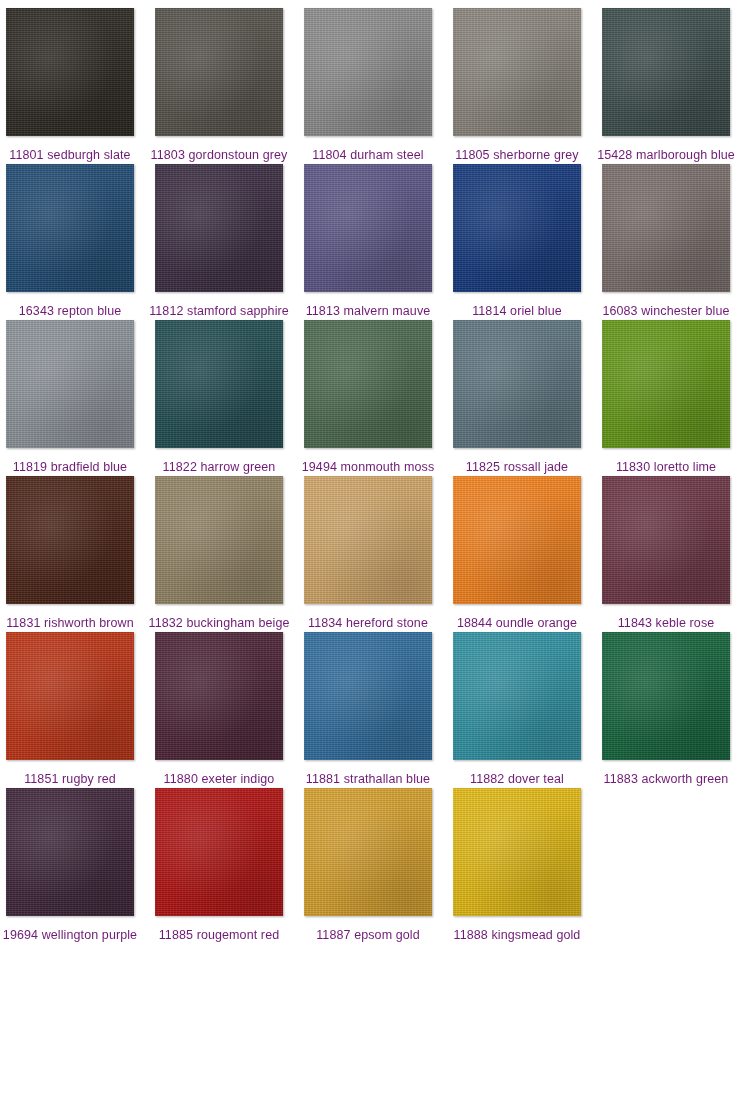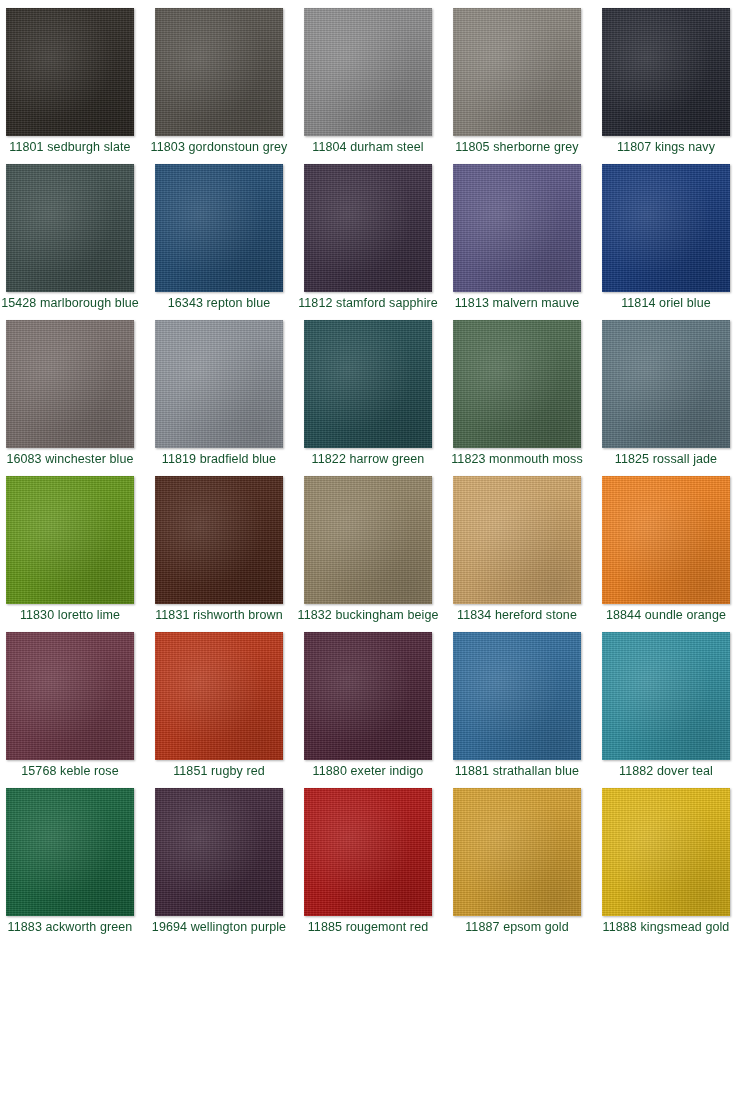--- a/index.html
+++ b/index.html
@@ -73,24 +73,24 @@
     position: absolute;
     inset: 0;
     background-image:
       radial-gradient(ellipse at 35% 40%, rgba(255,255,255,0.10) 0%, rgba(255,255,255,0.0) 55%),
       radial-gradient(ellipse at 80% 85%, rgba(0,0,0,0.12) 0%, rgba(0,0,0,0.0) 60%),
       linear-gradient(160deg, rgba(255,255,255,0.05) 0%, rgba(0,0,0,0.07) 100%);
     pointer-events: none;
   }
 
   .swatch-label {
-    margin-top: 4px;
+    margin-top: 12px;
     font-size: 12.5px;
     line-height: 14px;
-    color: #14532d;
+    color: #701a75;
     text-align: left;
     white-space: nowrap;
     letter-spacing: 0.1px;
   }
 </style>
 </head>
 <body>
 
 <main id="swatch-grid">
     <div class="swatch-cell">
@@ -103,24 +103,20 @@
     </div>
     <div class="swatch-cell">
       <div class="swatch-chip" style="background-color: rgb(141, 141, 142);"></div>
       <div class="swatch-label">11804 durham steel</div>
     </div>
     <div class="swatch-cell">
       <div class="swatch-chip" style="background-color: rgb(139, 134, 125);"></div>
       <div class="swatch-label">11805 sherborne grey</div>
     </div>
     <div class="swatch-cell">
-      <div class="swatch-chip" style="background-color: rgb(34, 37, 47);"></div>
-      <div class="swatch-label">11807 kings navy</div>
-    </div>
-    <div class="swatch-cell">
       <div class="swatch-chip" style="background-color: rgb(59, 76, 74);"></div>
       <div class="swatch-label">15428 marlborough blue</div>
     </div>
     <div class="swatch-cell">
       <div class="swatch-chip" style="background-color: rgb(29, 74, 115);"></div>
       <div class="swatch-label">16343 repton blue</div>
     </div>
     <div class="swatch-cell">
       <div class="swatch-chip" style="background-color: rgb(57, 43, 64);"></div>
       <div class="swatch-label">11812 stamford sapphire</div>
@@ -140,21 +136,21 @@
     <div class="swatch-cell">
       <div class="swatch-chip" style="background-color: rgb(142, 148, 156);"></div>
       <div class="swatch-label">11819 bradfield blue</div>
     </div>
     <div class="swatch-cell">
       <div class="swatch-chip" style="background-color: rgb(31, 76, 81);"></div>
       <div class="swatch-label">11822 harrow green</div>
     </div>
     <div class="swatch-cell">
       <div class="swatch-chip" style="background-color: rgb(75, 106, 77);"></div>
-      <div class="swatch-label">11823 monmouth moss</div>
+      <div class="swatch-label">19494 monmouth moss</div>
     </div>
     <div class="swatch-cell">
       <div class="swatch-chip" style="background-color: rgb(93, 117, 128);"></div>
       <div class="swatch-label">11825 rossall jade</div>
     </div>
     <div class="swatch-cell">
       <div class="swatch-chip" style="background-color: rgb(100, 154, 20);"></div>
       <div class="swatch-label">11830 loretto lime</div>
     </div>
     <div class="swatch-cell">
@@ -168,21 +164,21 @@
     <div class="swatch-cell">
       <div class="swatch-chip" style="background-color: rgb(211, 168, 104);"></div>
       <div class="swatch-label">11834 hereford stone</div>
     </div>
     <div class="swatch-cell">
       <div class="swatch-chip" style="background-color: rgb(248, 131, 28);"></div>
       <div class="swatch-label">18844 oundle orange</div>
     </div>
     <div class="swatch-cell">
       <div class="swatch-chip" style="background-color: rgb(109, 52, 68);"></div>
-      <div class="swatch-label">15768 keble rose</div>
+      <div class="swatch-label">11843 keble rose</div>
     </div>
     <div class="swatch-cell">
       <div class="swatch-chip" style="background-color: rgb(192, 51, 19);"></div>
       <div class="swatch-label">11851 rugby red</div>
     </div>
     <div class="swatch-cell">
       <div class="swatch-chip" style="background-color: rgb(76, 34, 54);"></div>
       <div class="swatch-label">11880 exeter indigo</div>
     </div>
     <div class="swatch-cell">

